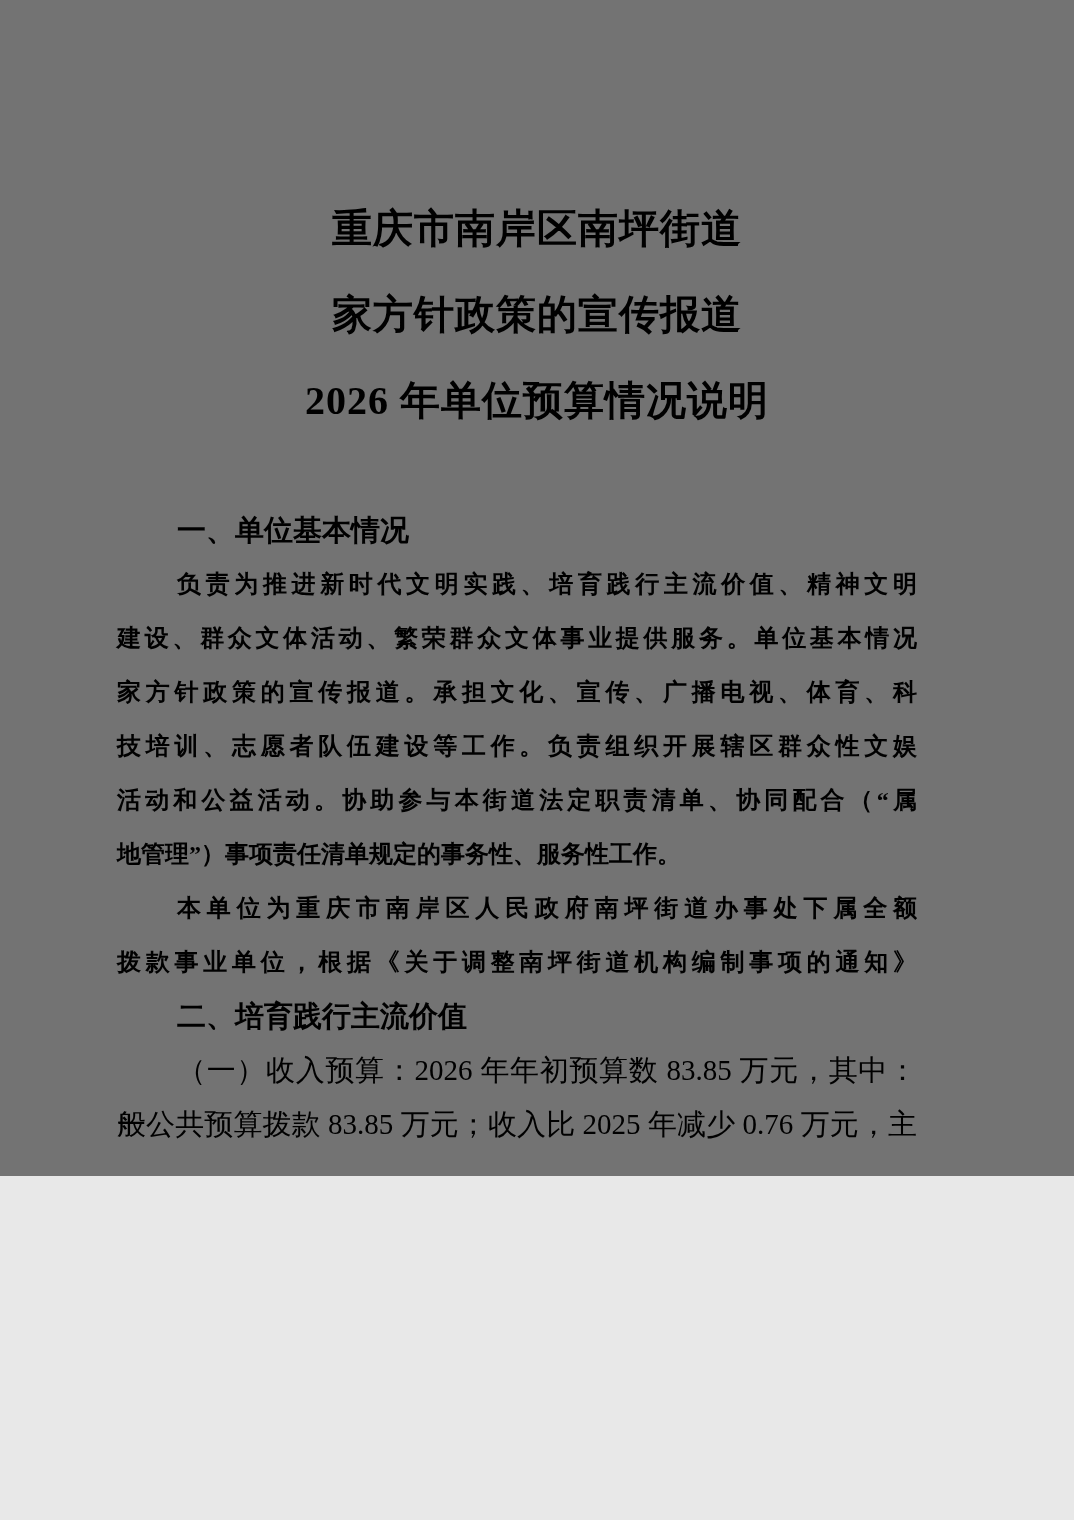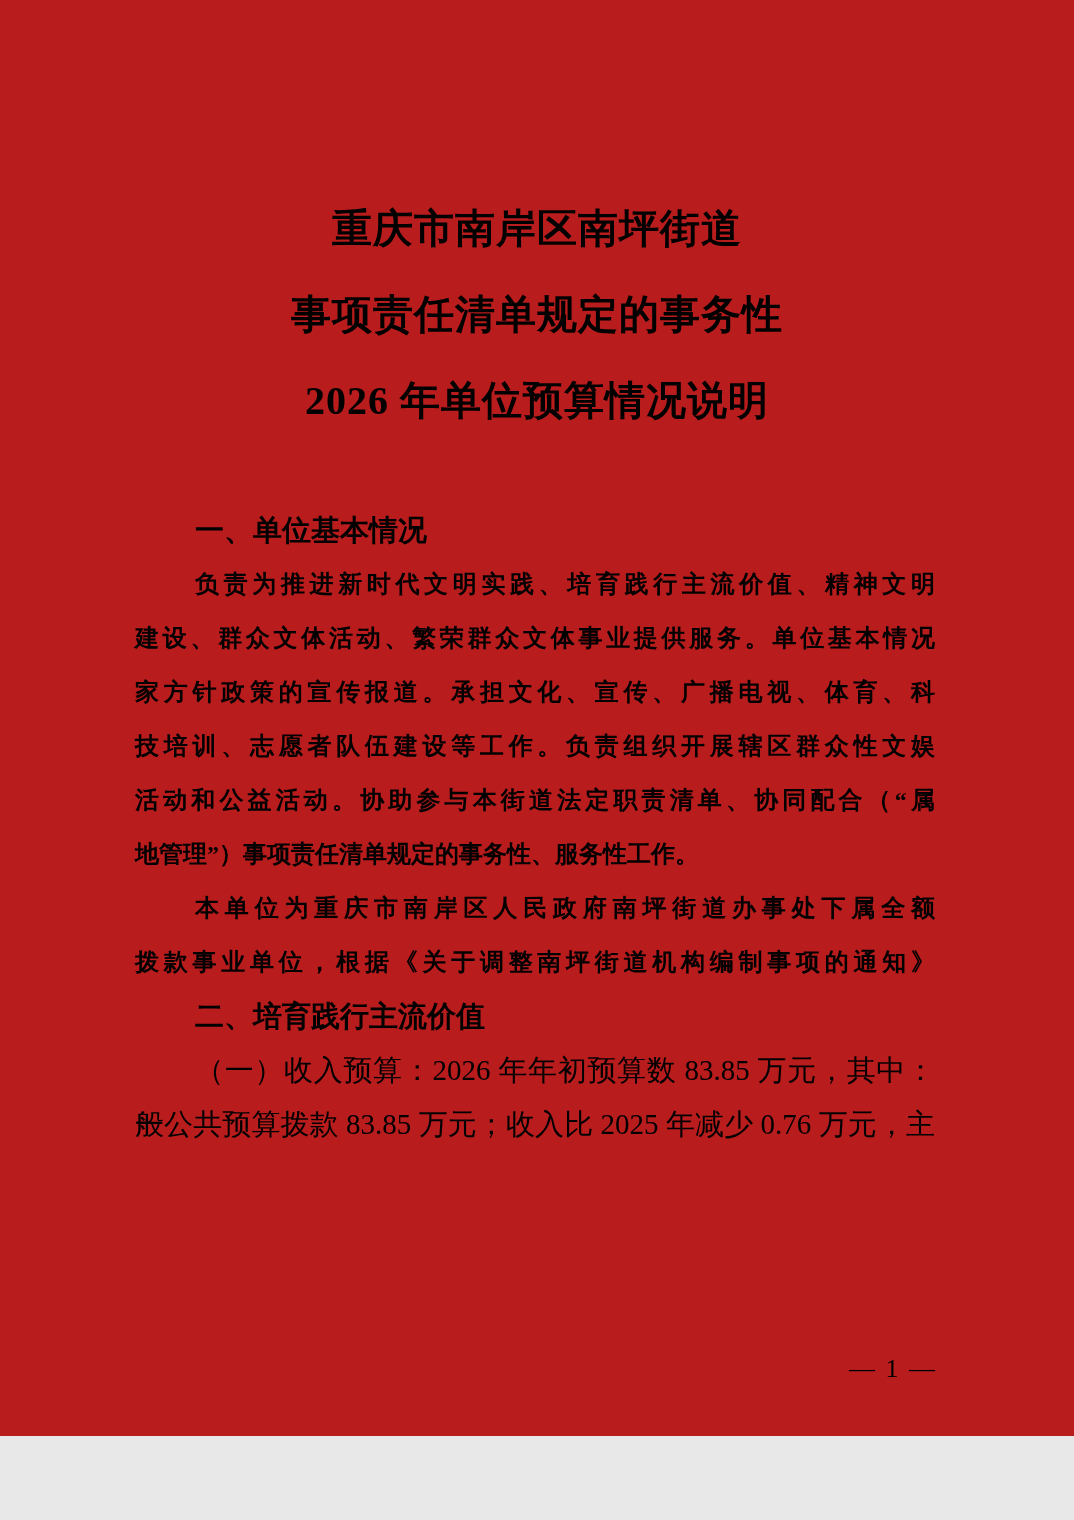--- a/index.html
+++ b/index.html
@@ -3,22 +3,22 @@
 <meta charset="utf-8">
 <style>
   html, body {
     margin: 0;
     padding: 0;
     background: #e8e8e8;
   }
   .page {
     position: relative;
     width: 1074px;
-    height: 1436px;
-    background: #b91c1c;
+    height: 1176px;
+    background: #737373;
     color: #000000;
     overflow: hidden;
     font-family: "Liberation Serif", "DejaVu Serif", serif;
   }
   .title-block {
     position: absolute;
     top: 186px;
     left: 0;
     width: 1074px;
     text-align: center;
@@ -28,21 +28,21 @@
     line-height: 86px;
     font-size: 40px;
     font-weight: bold;
     letter-spacing: 1px;
     font-family: "Liberation Serif", "DejaVu Serif", serif;
     white-space: nowrap;
   }
   .content {
     position: absolute;
     top: 503px;
-    left: 135px;
+    left: 117px;
     width: 800px;
   }
   .line {
     height: 54px;
     line-height: 54px;
     font-size: 28px;
   }
   .line.heading {
     font-family: "Liberation Sans", "DejaVu Sans", sans-serif;
     font-weight: bold;
@@ -72,21 +72,21 @@
   }
 </style>
 </head>
 <body>
 
 <div class="page">
 
   <div class="title-block">
 
   <div class="title-line">重庆市南岸区南坪街道</div>
-      <div class="title-line">事项责任清单规定的事务性</div>
+      <div class="title-line">家方针政策的宣传报道</div>
       <div class="title-line">2026 年单位预算情况说明</div>
     </div>
 
   <div class="content">
 
   <div class="line heading indent">一、单位基本情况</div>
       <div class="line body indent fill">负责为推进新时代文明实践、培育践行主流价值、精神文明</div>
       <div class="line body fill">建设、群众文体活动、繁荣群众文体事业提供服务。单位基本情况</div>
       <div class="line body fill">家方针政策的宣传报道。承担文化、宣传、广播电视、体育、科</div>
       <div class="line body fill">技培训、志愿者队伍建设等工作。负责组织开展辖区群众性文娱</div>

